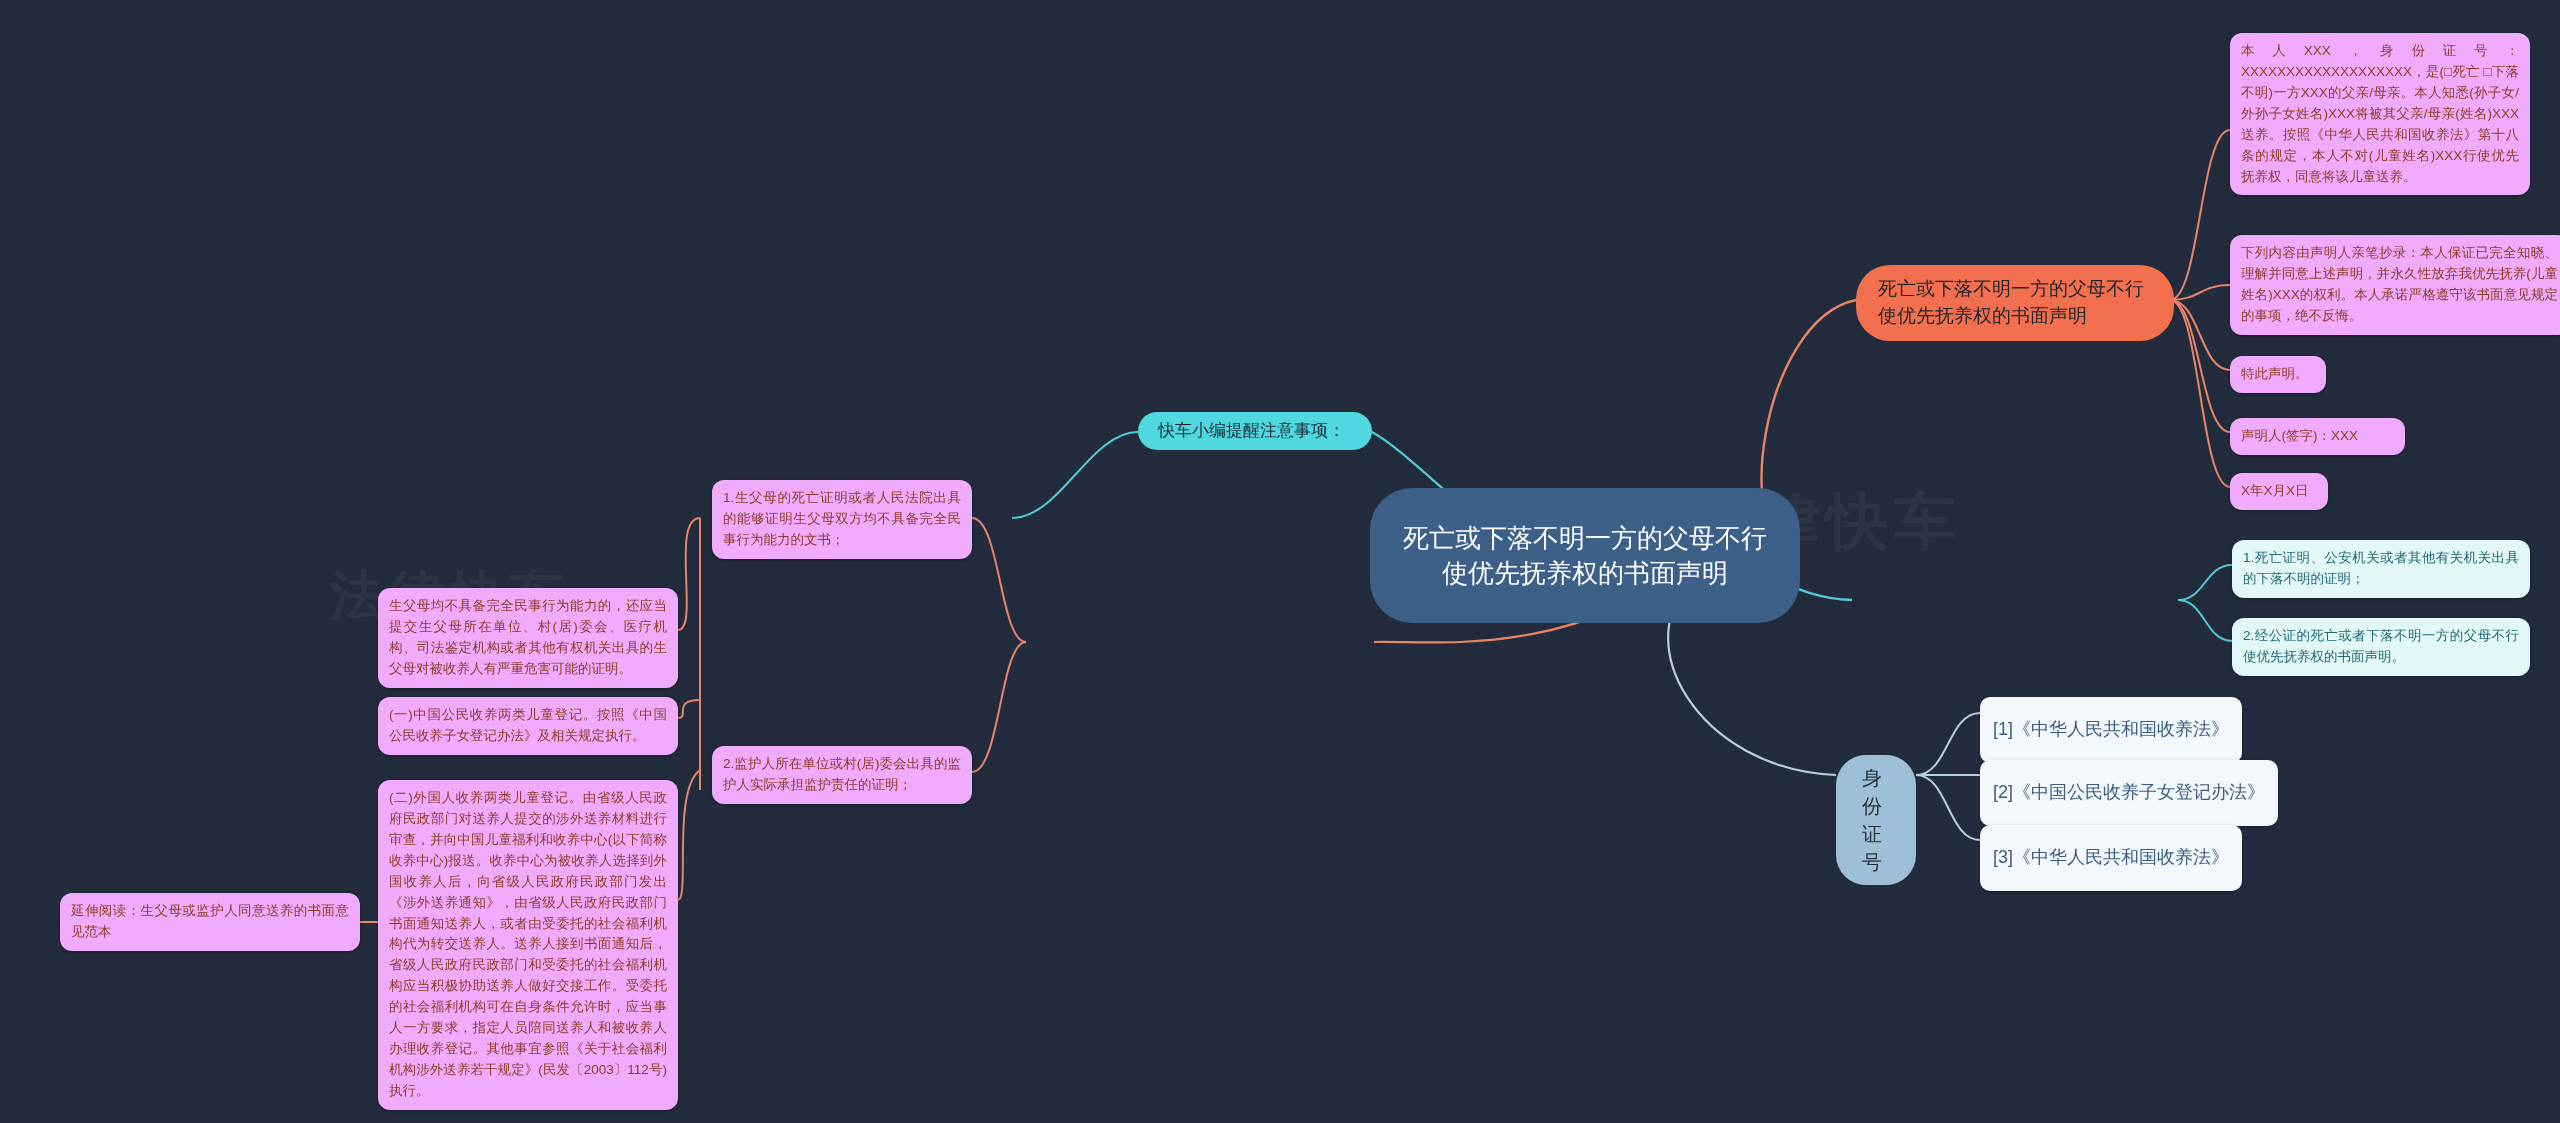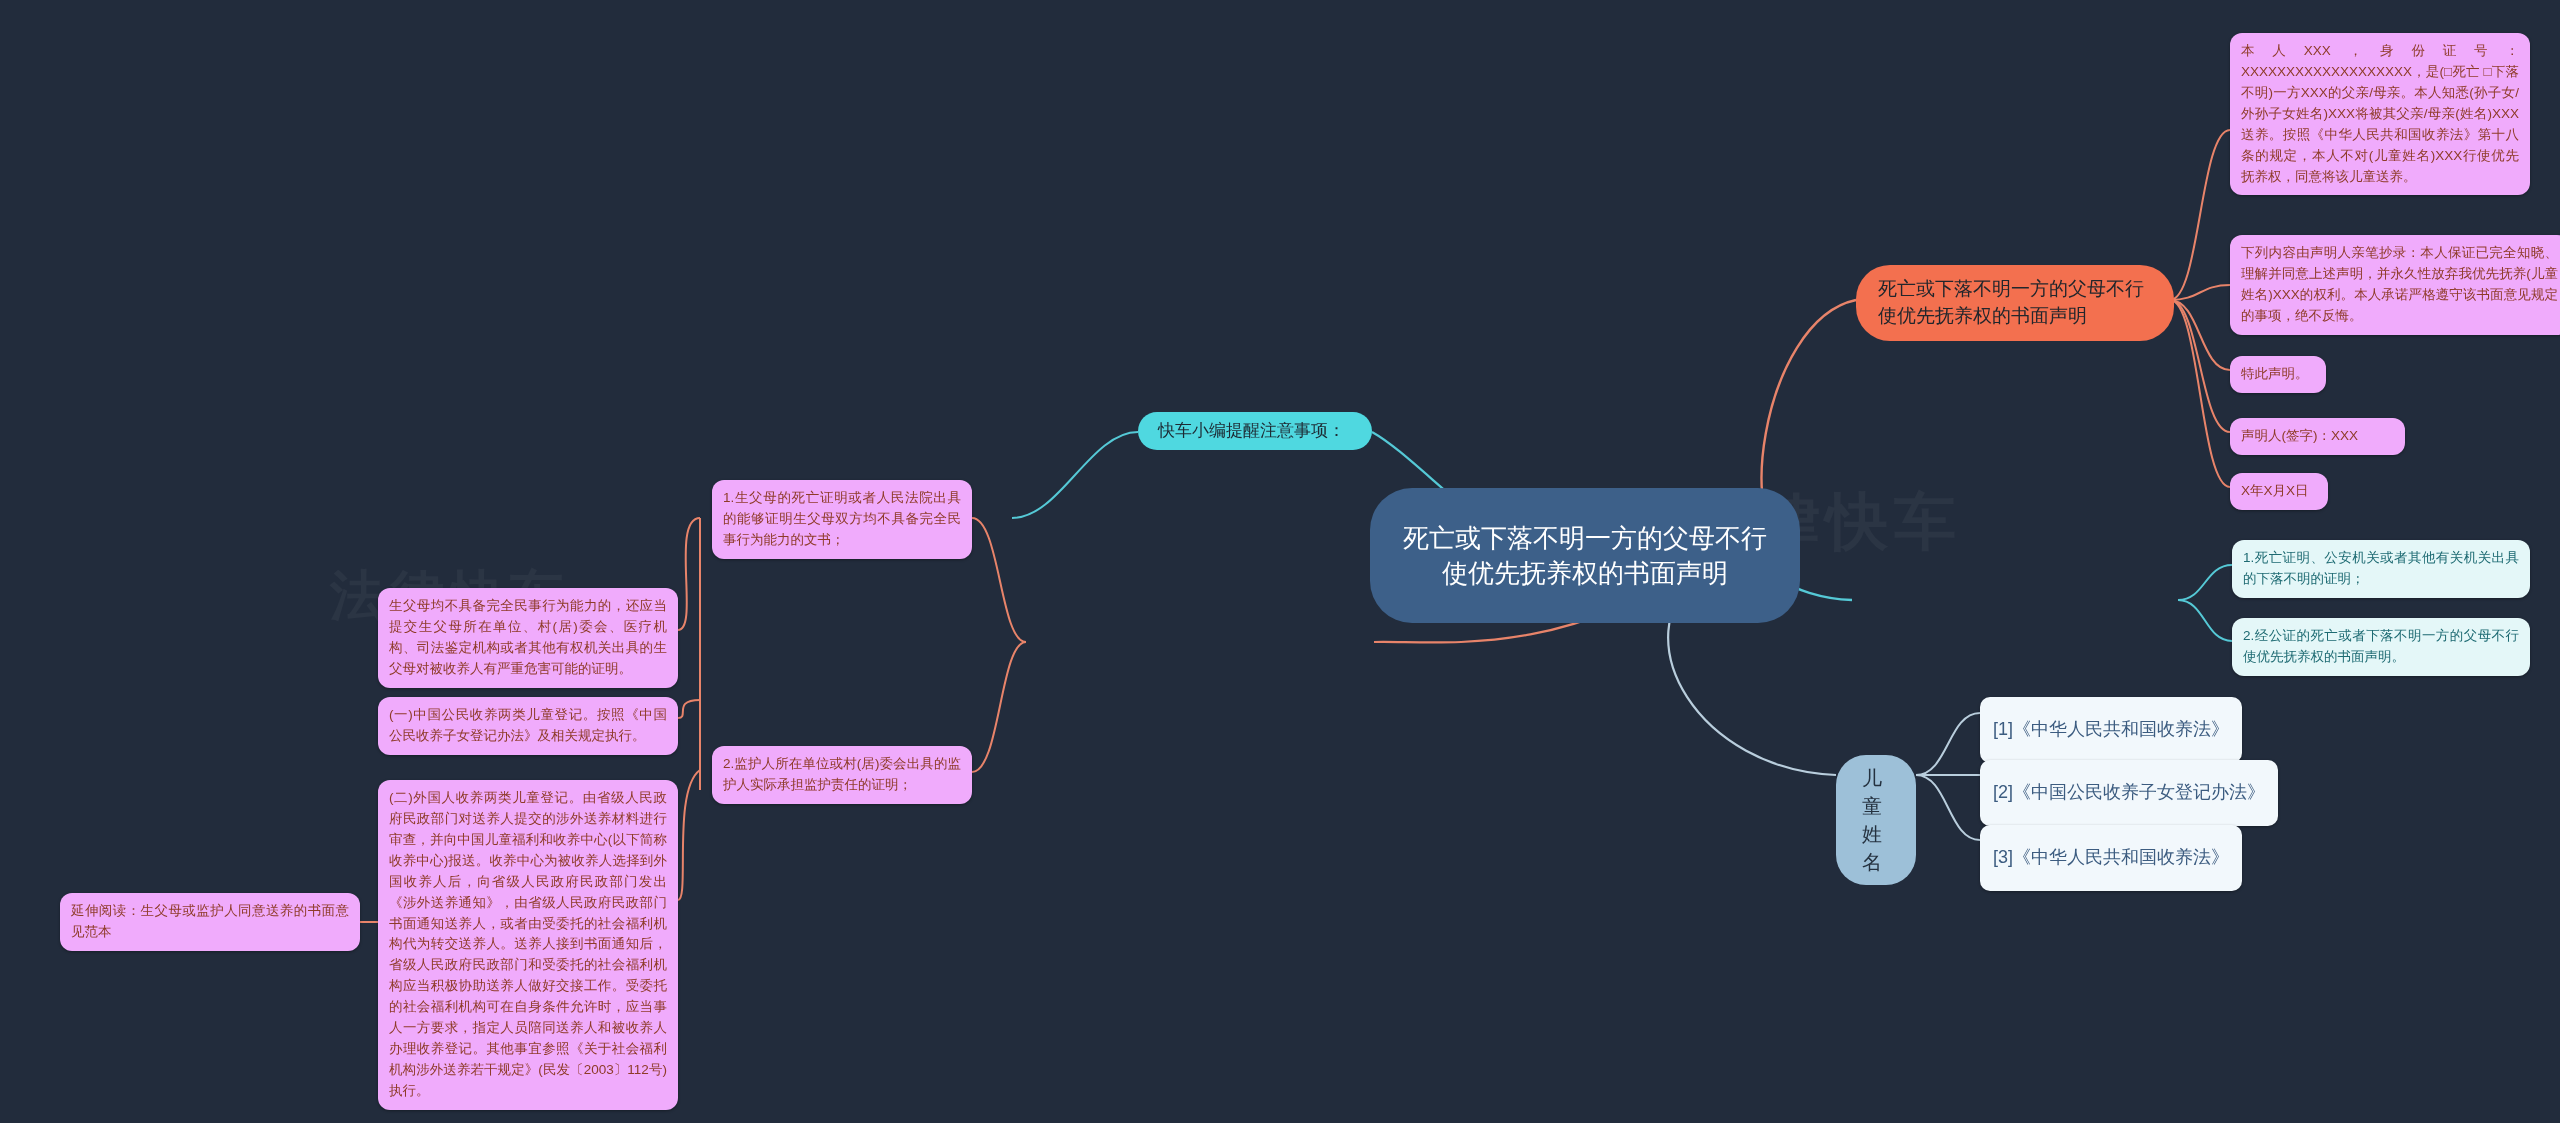--- a/index.html
+++ b/index.html
@@ -179,21 +179,21 @@
 
 
   <div class="node card card-mint" style="left:2232px; top:540px; width:298px;">
     <span class="txt">1.死亡证明、公安机关或者其他有关机关出具的下落不明的证明；</span>
   </div>
   <div class="node card card-mint" style="left:2232px; top:618px; width:298px;">
     <span class="txt">2.经公证的死亡或者下落不明一方的父母不行使优先抚养权的书面声明。</span>
   </div>
 
   <div class="node pill-steel" style="left:1836px; top:755px; width:80px;">
-    <span class="txt">儿童姓名</span>
+    <span class="txt">身份证号</span>
   </div>
 
   <div class="node card card-ice" style="left:1980px; top:697px;">
     <span class="txt">[1]《中华人民共和国收养法》</span>
   </div>
   <div class="node card card-ice" style="left:1980px; top:760px;">
     <span class="txt">[2]《中国公民收养子女登记办法》</span>
   </div>
   <div class="node card card-ice" style="left:1980px; top:825px;">
     <span class="txt">[3]《中华人民共和国收养法》</span>

